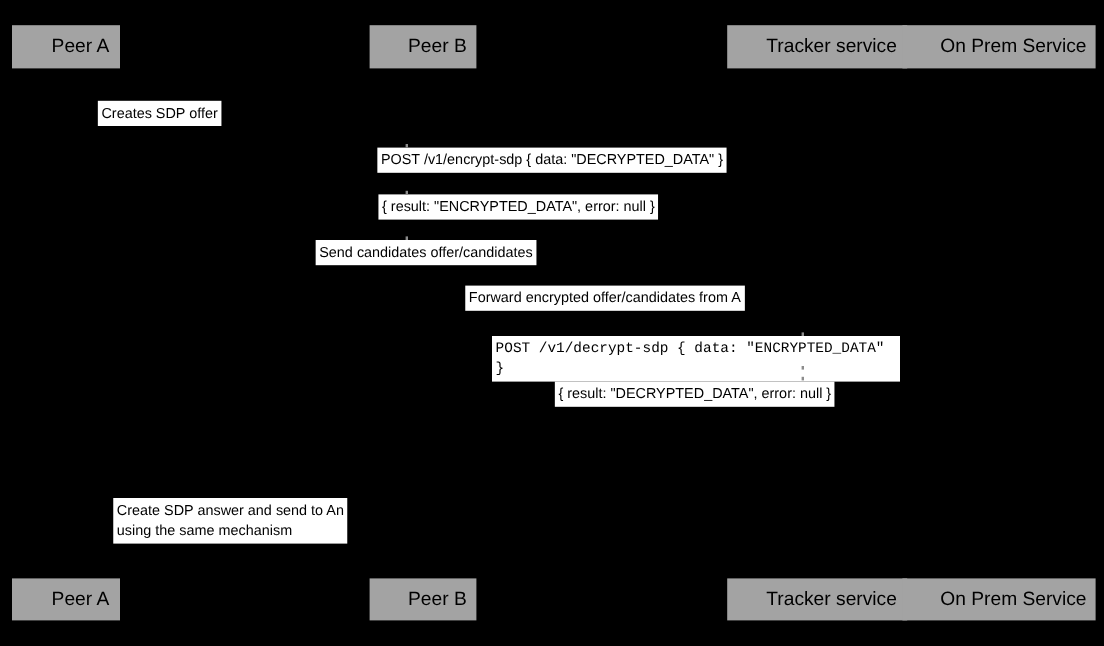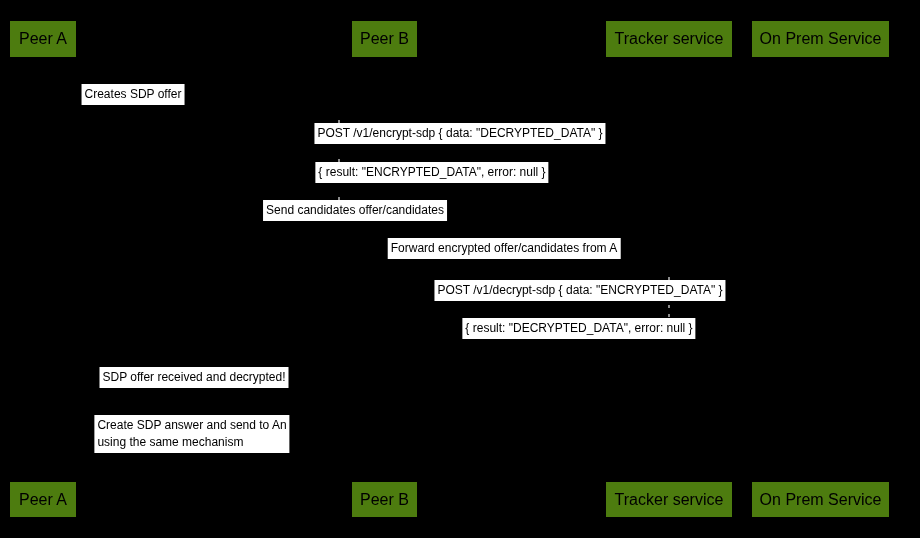--- a/index.html
+++ b/index.html
@@ -11,52 +11,53 @@
     position: relative;
     width: 920px;
     height: 538px;
     background: #000000;
     overflow: hidden;
     font-family: "Liberation Sans", sans-serif;
   }
   
   .actor {
     position: absolute;
-    background: #4d7c0f;
+    background: #a3a3a3;
     color: #000000;
     display: flex;
     align-items: center;
     justify-content: center;
     font-size: 16px;
     white-space: nowrap;
+    padding-left: 24px;
   }
   .row-top    { top: 21px;  height: 36px; }
   .row-bottom { top: 482px; height: 35px; }
   .a-peer-a  { left: 10px;  width: 66px;  }
-  .a-peer-b  { left: 308px; width: 65px; margin-left: 44px;  }
+  .a-peer-b  { left: 308px; width: 65px;  }
   .a-tracker { left: 606px; width: 126px; }
   .a-onprem  { left: 752px; width: 137px; text-align: center; }
 
   
   .msg {
     position: absolute;
     background: #ffffff;
     color: #000000;
     font-size: 12px;
     line-height: 17px;
     padding: 2px 3px;
     white-space: pre-line;
     transform: translateX(-50%);
   }
   .m1 { left: 133px; top: 84px;  }
   .m2 { left: 432px; top: 123px; margin-left: 28px; }
   .m3 { left: 432px; top: 162px; }
   .m4 { left: 355px; top: 200px; }
   .m5 { left: 504px; top: 238px; }
-  .m6 { left: 580px; top: 280px; }
+  .m6 { left: 580px; top: 280px; font-family: Liberation Mono, monospace; }
   .m7 { left: 579px; top: 318px; }
   .m8 { left: 194px; top: 367px; }
   .m9 { left: 192px; top: 415px; }
 
   
   .tick {
     position: absolute;
     width: 2px;
     height: 3px;
     background: #8c8c8c;
@@ -78,21 +79,20 @@
   <div class="actor row-top a-tracker">Tracker service</div>
   <div class="actor row-top a-onprem">On Prem Service</div>
 
   <div class="msg m1">Creates SDP offer</div>
   <div class="msg m2">POST /v1/encrypt-sdp { data: "DECRYPTED_DATA" }</div>
   <div class="msg m3">{ result: "ENCRYPTED_DATA", error: null }</div>
   <div class="msg m4">Send candidates offer/candidates</div>
   <div class="msg m5">Forward encrypted offer/candidates from A</div>
   <div class="msg m6">POST /v1/decrypt-sdp { data: "ENCRYPTED_DATA" }</div>
   <div class="msg m7">{ result: "DECRYPTED_DATA", error: null }</div>
-  <div class="msg m8">SDP offer received and decrypted!</div>
   <div class="msg m9">Create SDP answer and send to An
 using the same mechanism</div>
 
   <div class="tick t1"></div>
   <div class="tick t2"></div>
   <div class="tick t3"></div>
   <div class="tick t4"></div>
   <div class="tick t5"></div>
   <div class="tick t6"></div>
 

